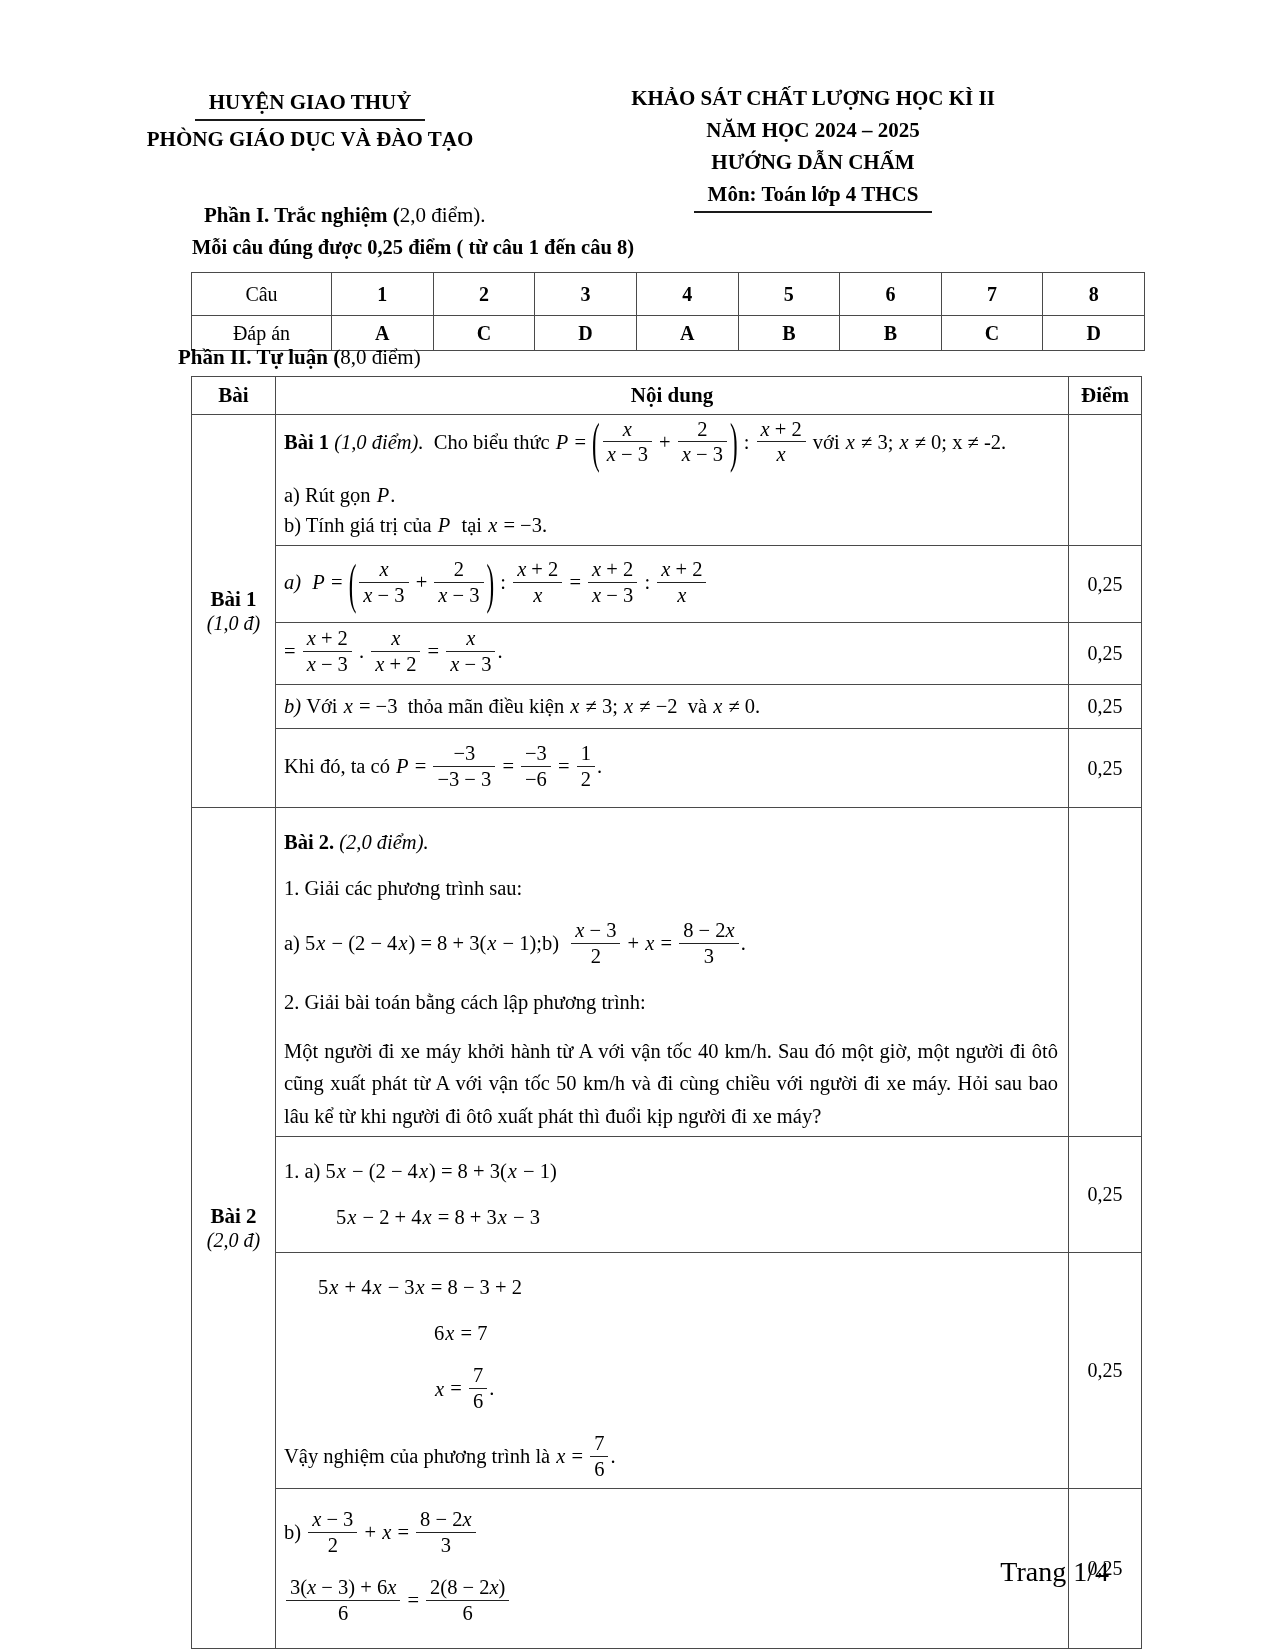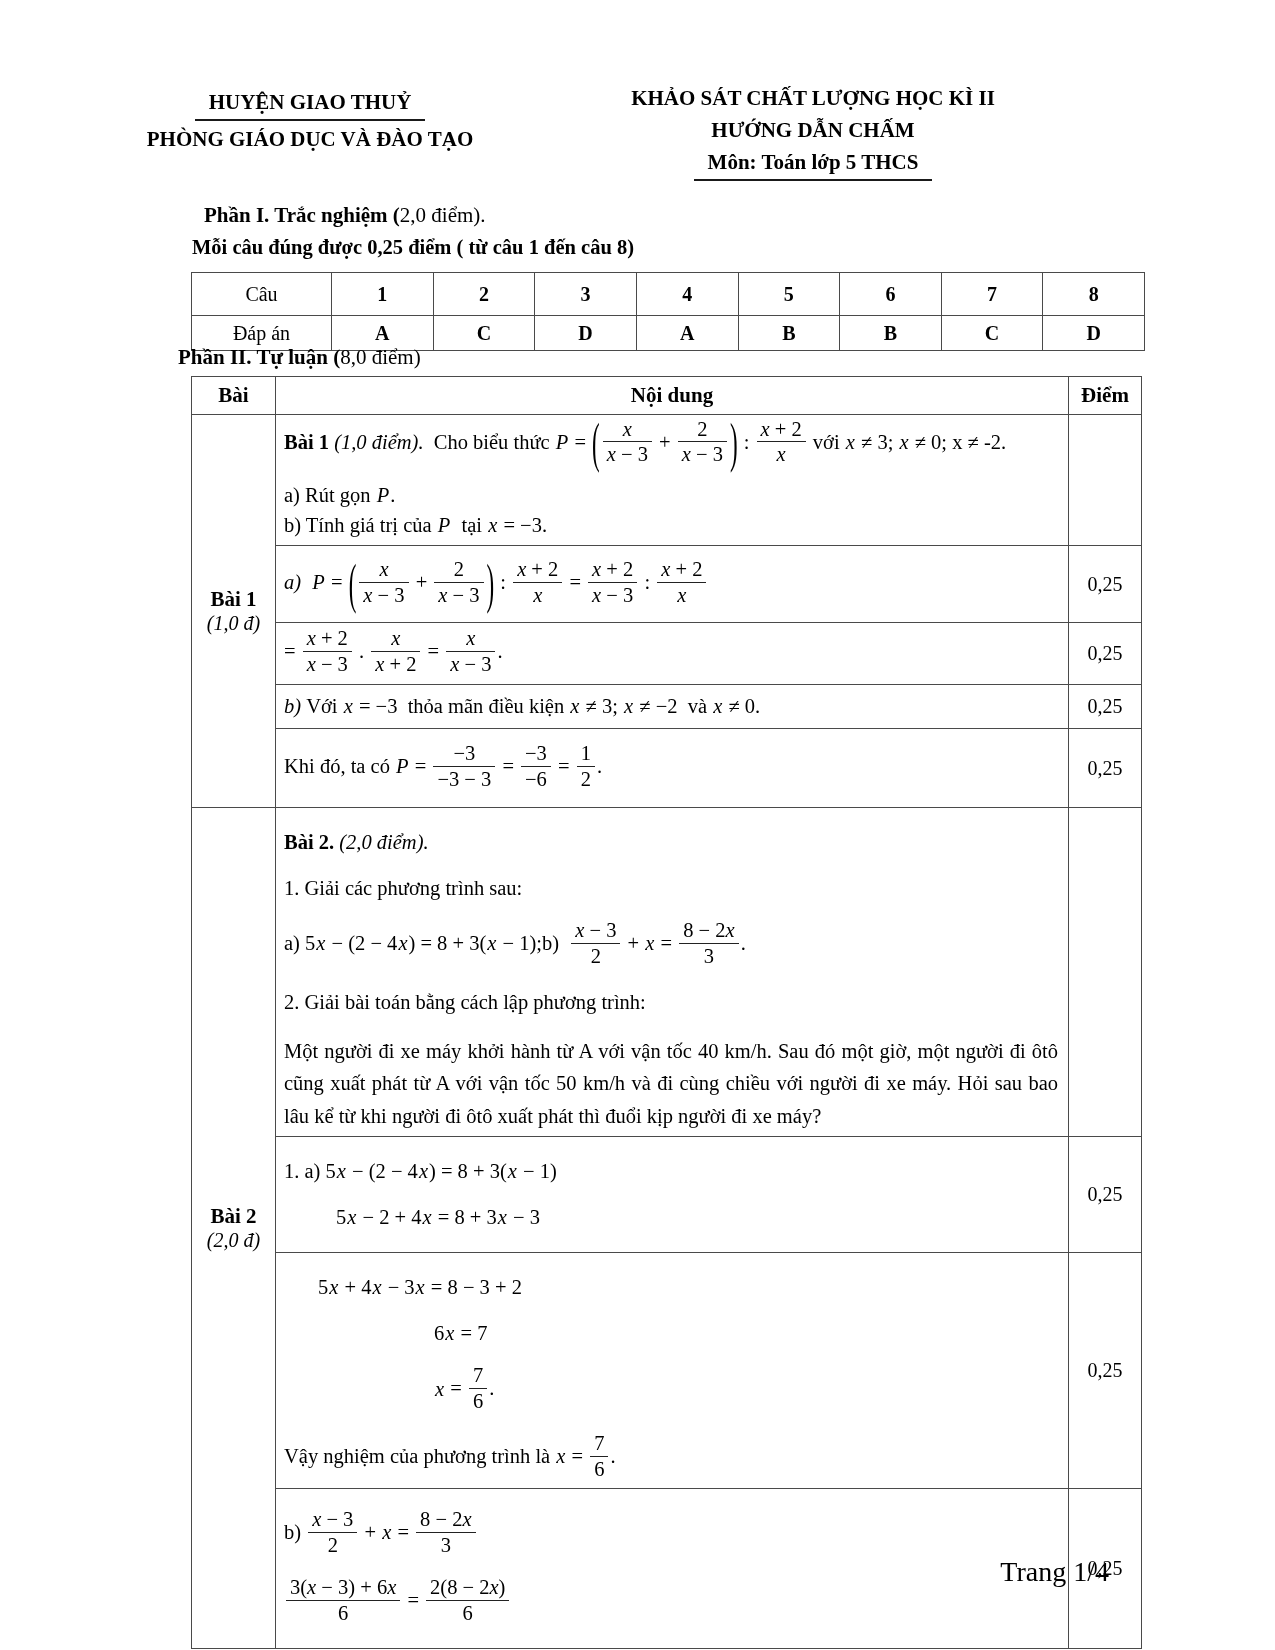--- a/index.html
+++ b/index.html
@@ -62,22 +62,23 @@
 
 <div class="page">
 
   <div class="hdr hdr-left">
     <div><span class="u-line">HUYỆN GIAO THUỶ</span></div>
     <div>PHÒNG GIÁO DỤC VÀ ĐÀO TẠO</div>
   </div>
 
   <div class="hdr hdr-right">
     <div>KHẢO SÁT CHẤT LƯỢNG HỌC KÌ II</div>
+    <div>NĂM HỌC 2024 – 2025</div>
     <div>HƯỚNG DẪN CHẤM</div>
-    <div><span class="u-line">Môn: Toán lớp 5 THCS</span></div>
+    <div><span class="u-line">Môn: Toán lớp 4 THCS</span></div>
   </div>
 
   <div class="sec-title" style="left:178px;top:203px;margin-left:26px;">
     <span class="b">Phần I. Trắc nghiệm (</span><span>2,0 điểm).</span>
   </div>
 
   <div class="subtitle" style="left:192px;top:236px;">Mỗi câu đúng được 0,25 điểm ( từ câu 1 đến câu 8)</div>
 
   <table id="answers-table">
       <colgroup>

